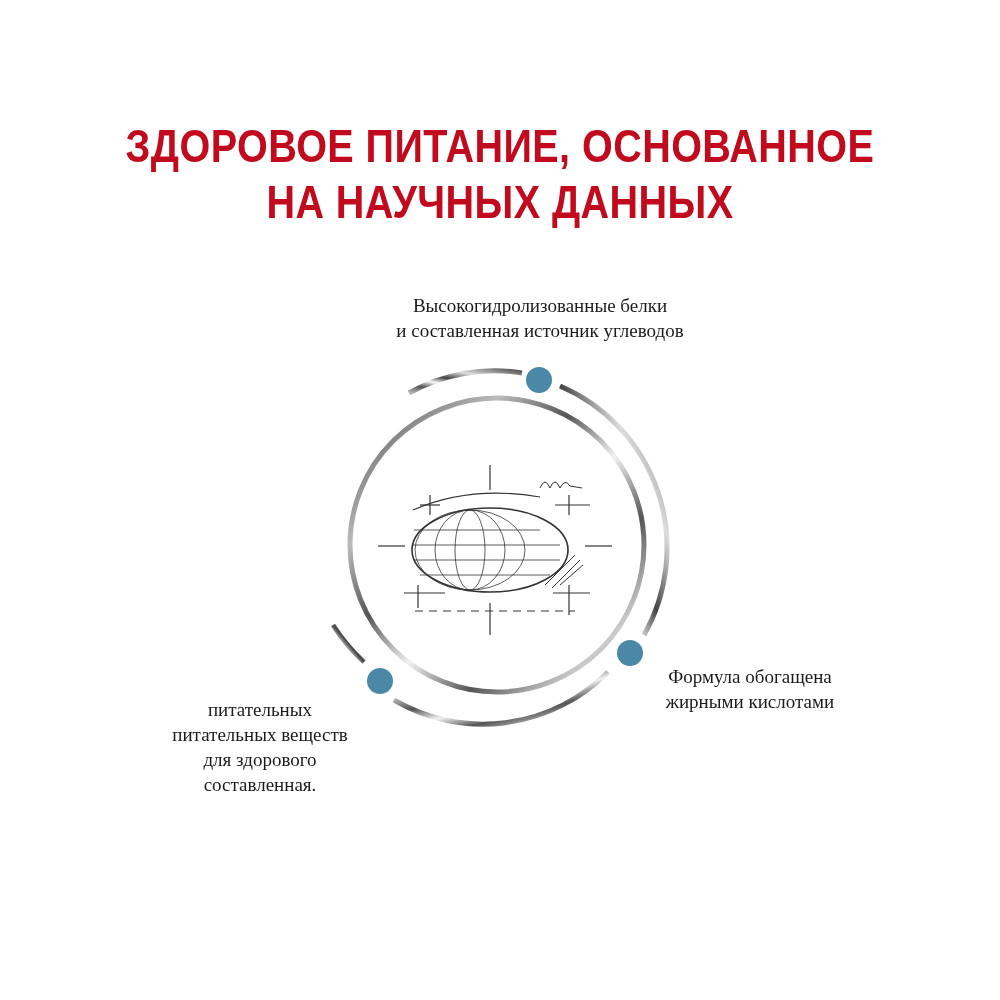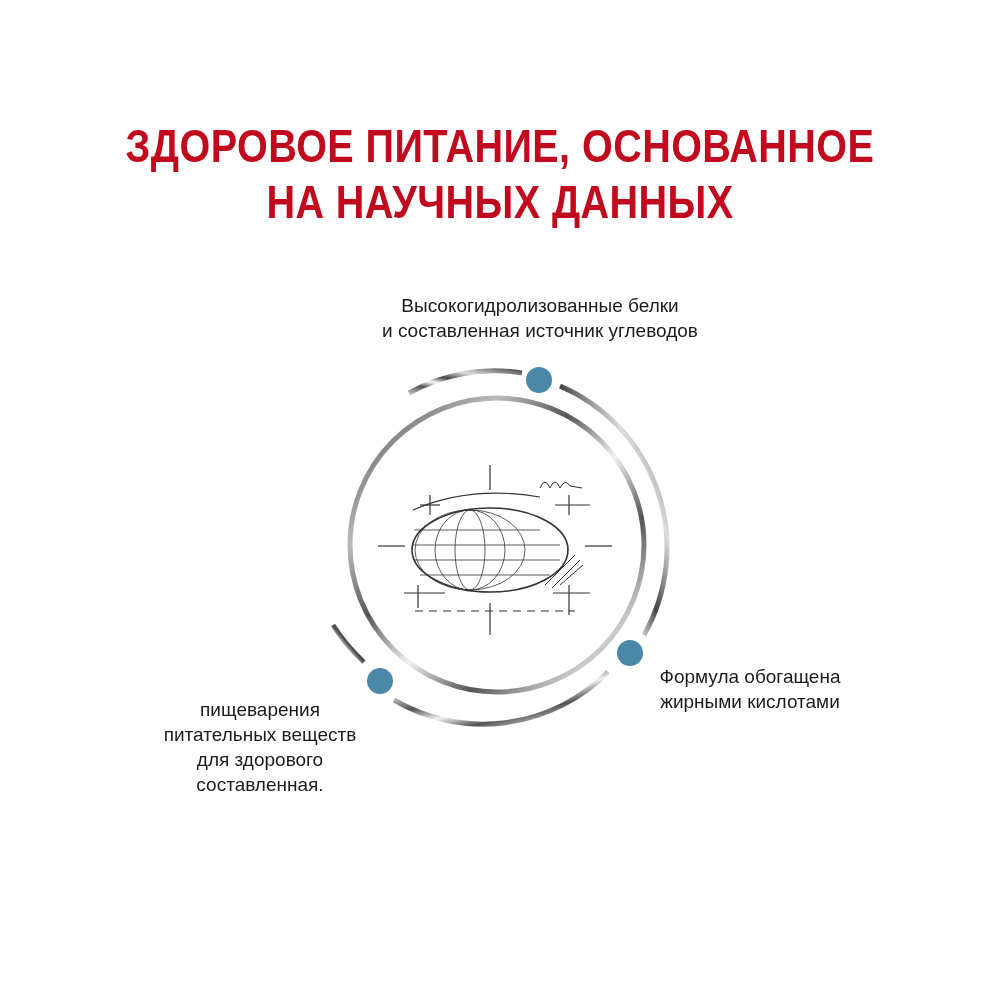--- a/index.html
+++ b/index.html
@@ -4,21 +4,21 @@
 <style>
   html, body { margin:0; padding:0; background:#ffffff; }
   body { width:1000px; height:1000px; position:relative; overflow:hidden; font-family:"DejaVu Sans", sans-serif; }
   .title {
     position:absolute; left:0; top:118px; width:1000px; text-align:center;
     color:#c10a1d; font-family:"Liberation Sans", sans-serif; font-weight:bold;
     font-size:46px; line-height:56px; letter-spacing:0.5px;
     transform:scaleX(0.86); transform-origin:center top;
   }
   .title span { display:block; }
-  .caption { position:absolute; color:#1c1c1c; font-family:Liberation Sans, sans-serif; font-size:19px; line-height:25px; text-align:center; }
+  .caption { position:absolute; color:#1c1c1c; font-family:Liberation Serif, serif; font-size:19px; line-height:25px; text-align:center; }
   .caption span { display:block; }
   .cap-top { left:300px; top:293px; width:480px; }
   .cap-left { left:120px; top:697px; width:280px; }
   .cap-right { left:620px; top:664px; width:260px; }
   .diagram { position:absolute; left:0; top:0; }
 </style>
 </head>
 <body>
 
 <div class="title">
@@ -88,21 +88,21 @@
     <line x1="414" y1="560" x2="560" y2="560" stroke-width="0.8"></line>
     <line x1="420" y1="575" x2="550" y2="575" stroke-width="0.8"></line>
     <path d="M 545 585 L 575 555 M 552 588 L 580 560 M 560 585 L 583 565" stroke-width="1"></path>
     <path d="M 413 510 Q 470 485 540 497" stroke-width="1.2"></path>
 
     <path d="M 540 488 q 5 -12 10 0 q 5 -12 10 0 q 5 -10 10 -2 l 12 2" stroke-width="1"></path>
   </g>
 </svg>
 
 <div class="caption cap-left">
-  <span>пищеварения</span>
+  <span>питательных</span>
   <span>питательных веществ</span>
   <span>для здорового</span>
   <span>составленная.</span>
 </div>
 
 <div class="caption cap-right">
   <span>Формула обогащена</span>
   <span>жирными кислотами</span>
 </div>
 

